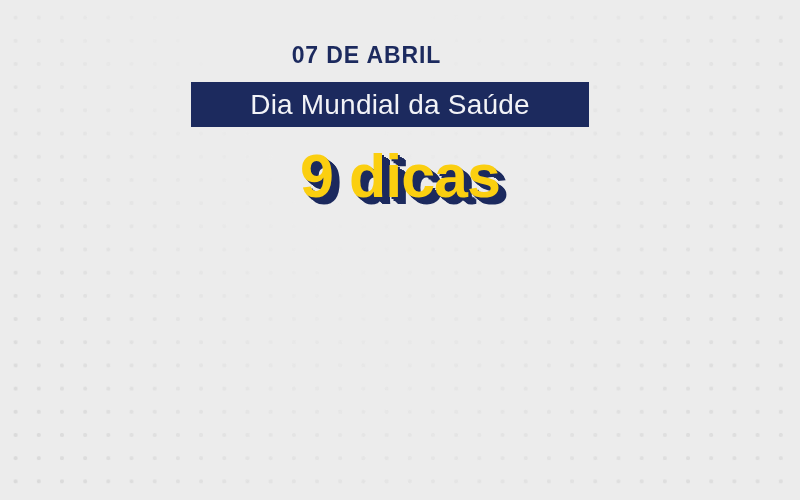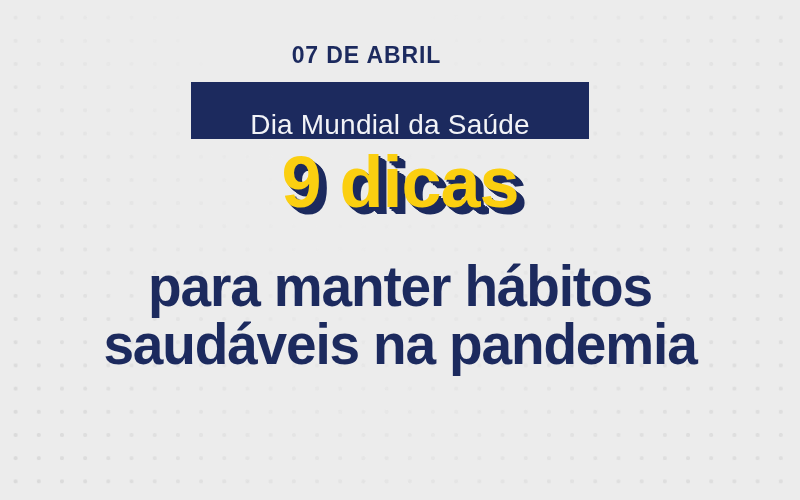--- a/index.html
+++ b/index.html
@@ -73,24 +73,24 @@
     color: #1c2a5e;
     line-height: 1;
     white-space: nowrap;
   }
 
   .ribbon {
     position: absolute;
     top: 82px;
     left: 191px;
     width: 398px;
-    height: 57px;
+    height: 45px;
     background: #1c2a5e;
     display: flex;
-    align-items: flex-end;
+    align-items: center;
     justify-content: center;
   }
   .ribbon-label {
     color: #f2f3f7;
     font-size: 28px;
     font-weight: 400;
     letter-spacing: .2px;
     line-height: 1;
     white-space: nowrap;
   }
@@ -98,21 +98,21 @@
   .headline {
     position: absolute;
     top: 146px;
     left: 0;
     width: 800px;
     text-align: center;
     line-height: 1;
   }
   .headline-text {
     display: inline-block;
-    font-size: 72px;
+    font-size: 61px;
     font-weight: 700;
     letter-spacing: -1px;
     color: #fbcf10;
     text-shadow:
        2px 2px 0 #1c2a5e,
        4px 4px 0 #1c2a5e,
        6px 5px 0 #1c2a5e,
        7px 6px 0 #1c2a5e,
        8px 7px 0 #1c2a5e;
     white-space: nowrap;
@@ -151,19 +151,15 @@
     <div class="kicker">07 DE ABRIL</div>
 
     <div class="ribbon">
       <span class="ribbon-label">Dia Mundial da Saúde</span>
     </div>
 
     <div class="headline">
       <span class="headline-text">9 dicas</span>
     </div>
 
-    <div class="subhead">
-      <span class="subhead-line">para manter hábitos</span>
-      <span class="subhead-line">saudáveis na pandemia</span>
-    </div>
 
   </div>
 </div>
 
 </body></html>

